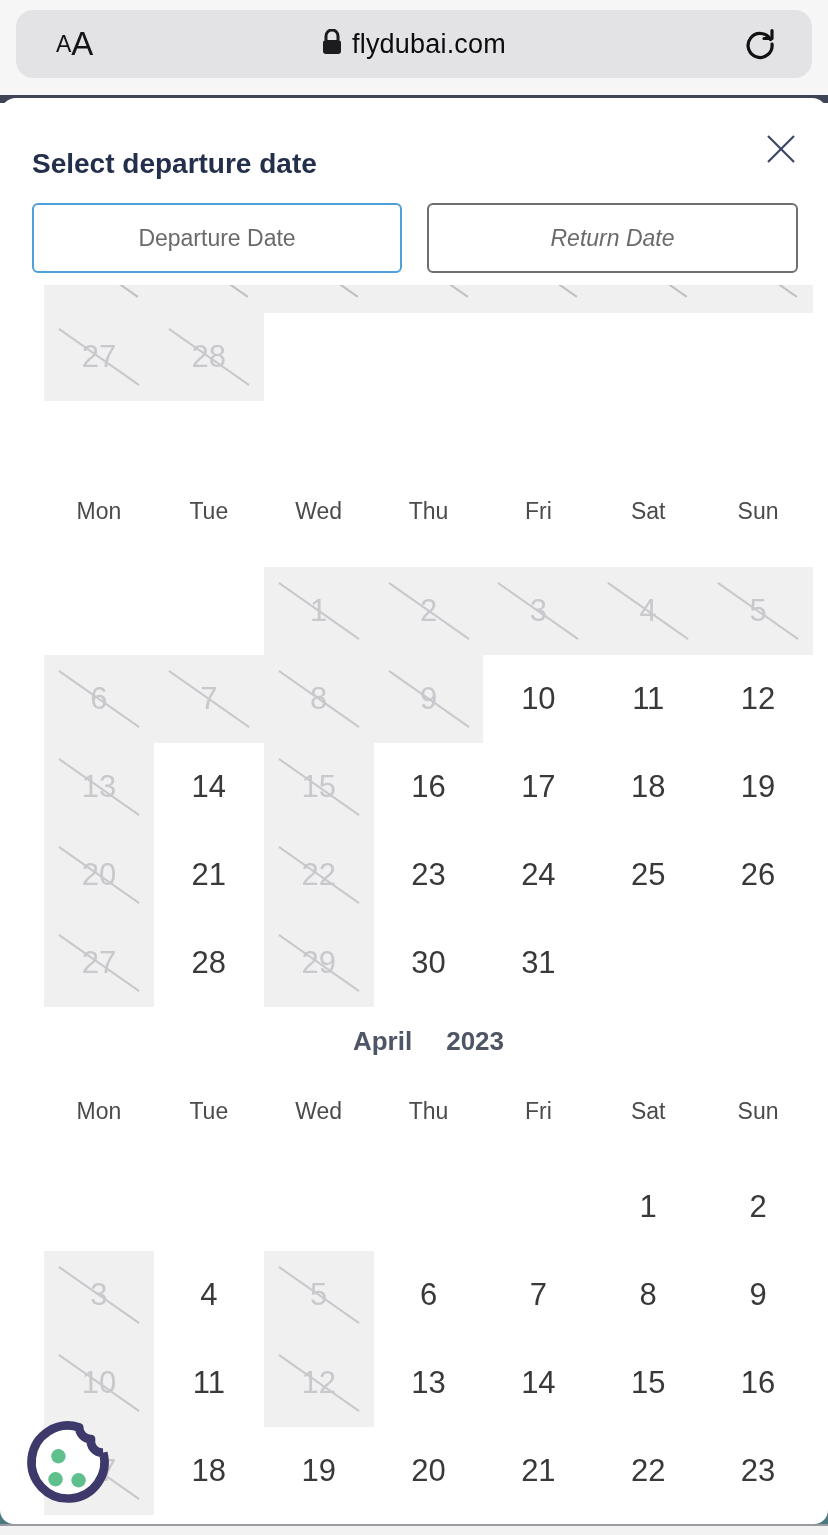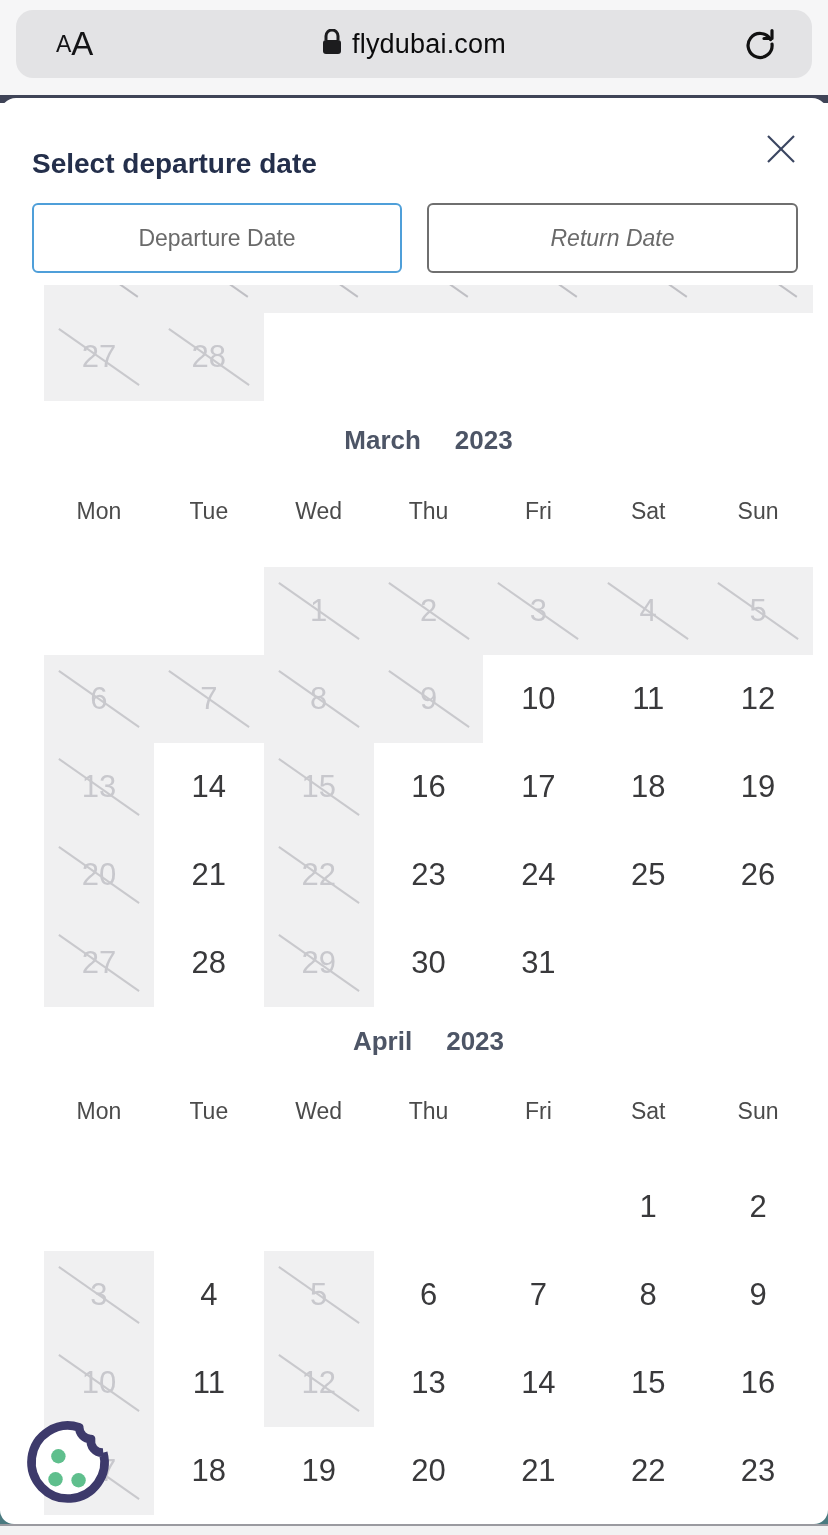--- a/index.html
+++ b/index.html
@@ -114,21 +114,20 @@
       </div>
       <div class="cell disabled">
         <span class="day">28</span>
       </div>
       <div class="cell empty"></div>
       <div class="cell empty"></div>
       <div class="cell empty"></div>
       <div class="cell empty"></div>
       <div class="cell empty"></div>
     </div>
-    <div class="month-title" style="top: 140px;"><span class="mname">March</span><span>2023</span></div>
     <div class="weekrow" style="top: 210px;">
       <span>Mon</span>
       <span>Tue</span>
       <span>Wed</span>
       <span>Thu</span>
       <span>Fri</span>
       <span>Sat</span>
       <span>Sun</span>
     </div>
     <div class="grid-row" style="top: 282px;">

